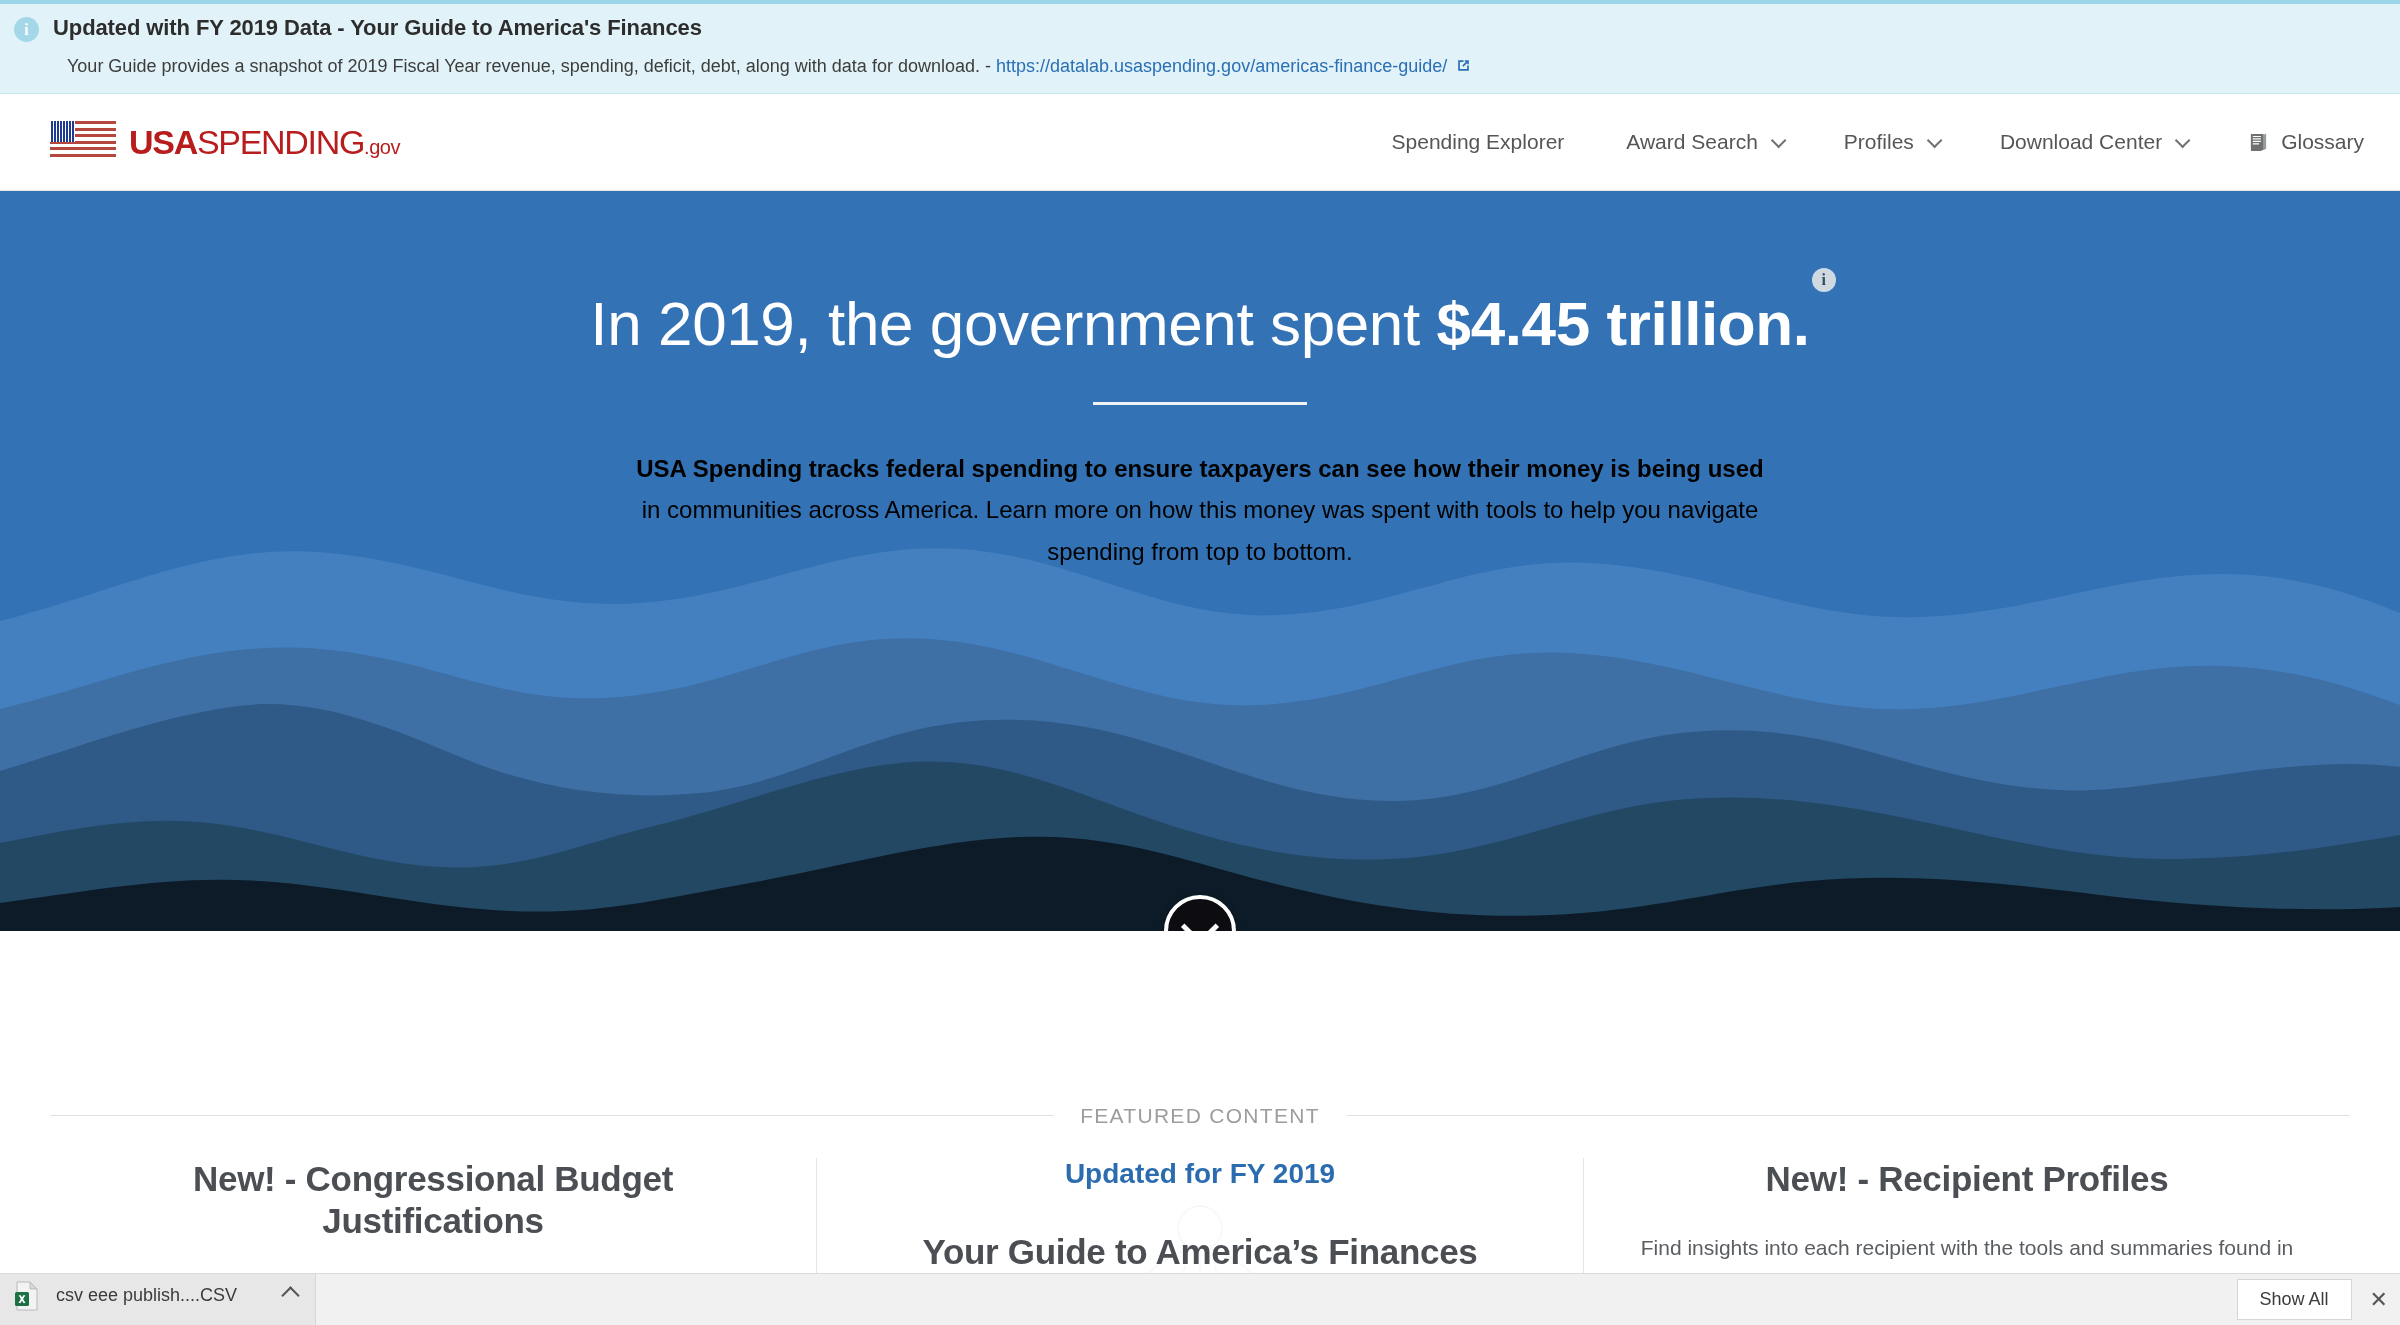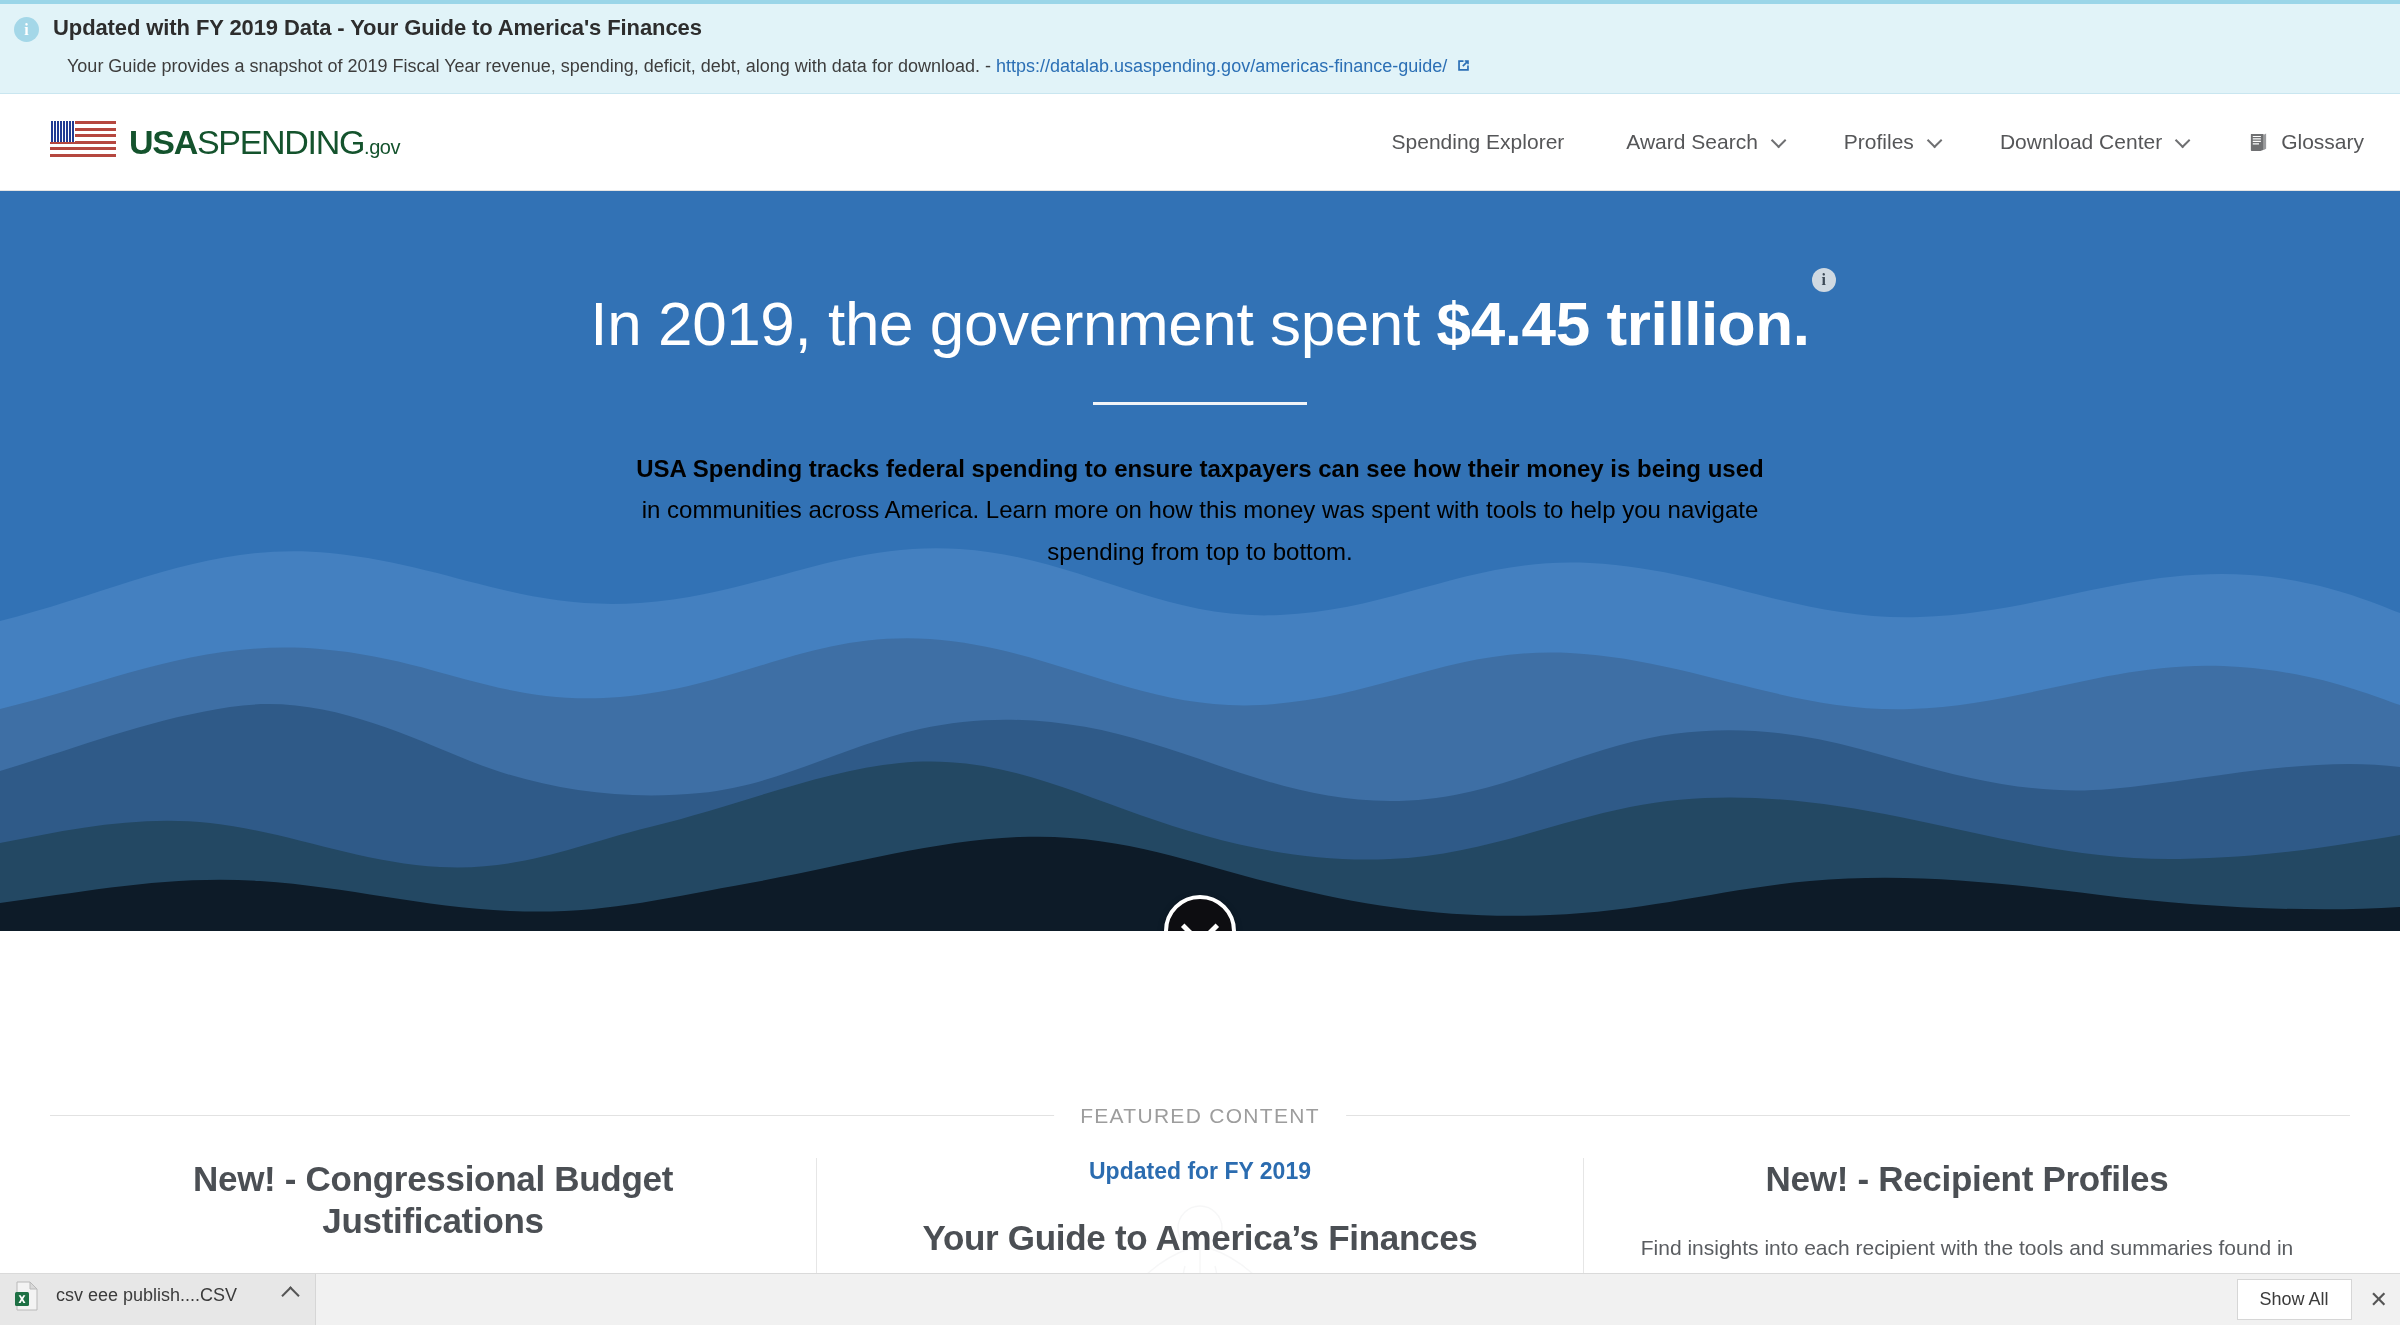--- a/index.html
+++ b/index.html
@@ -74,21 +74,21 @@
     position: absolute; left: 0; top: 0; width: 25px; height: 21px;
     background: #ffffff;
     overflow: hidden;
   }
   .flag-canton b {
     position: absolute; top: 0; width: 1.6px; height: 21px;
     background: #1f3a93;
   }
   .wordmark {
     font-size: 34px; letter-spacing: -1.3px;
-    color: #14532d; line-height: 1;
+    color: #b91c1c; line-height: 1;
     font-family: "Liberation Sans", sans-serif;
   }
   .wordmark .b { font-weight: bold; }
   .wordmark .n { font-weight: normal; }
   .wordmark .gov { font-size: 20px; letter-spacing: -0.5px; }
 
   .nav-links { margin-left: auto; display: flex; align-items: center; }
   .nav-item {
     display: flex; align-items: center;
     font-size: 21px; color: #555658;
@@ -190,22 +190,22 @@
     padding: 0 50px;
   }
   .card {
     flex: 1 1 0;
     padding: 0 46px;
     text-align: center;
     position: relative;
   }
   .card + .card { border-left: 1px solid #e6e6e6; }
   .card-eyebrow {
-    font-size: 23px; font-weight: bold; color: #2b6cb0;
-    margin-bottom: 32px;
+    font-size: 28px; font-weight: bold; color: #2b6cb0;
+    margin-bottom: 41px;
   }
   .card-title {
     font-size: 35px; font-weight: bold; color: #4b4f54;
     letter-spacing: -0.3px;
     line-height: 1.2;
   }
   .card-body {
     font-size: 21px; color: #5a5d61;
     line-height: 1.55;
     margin-top: 32px;

